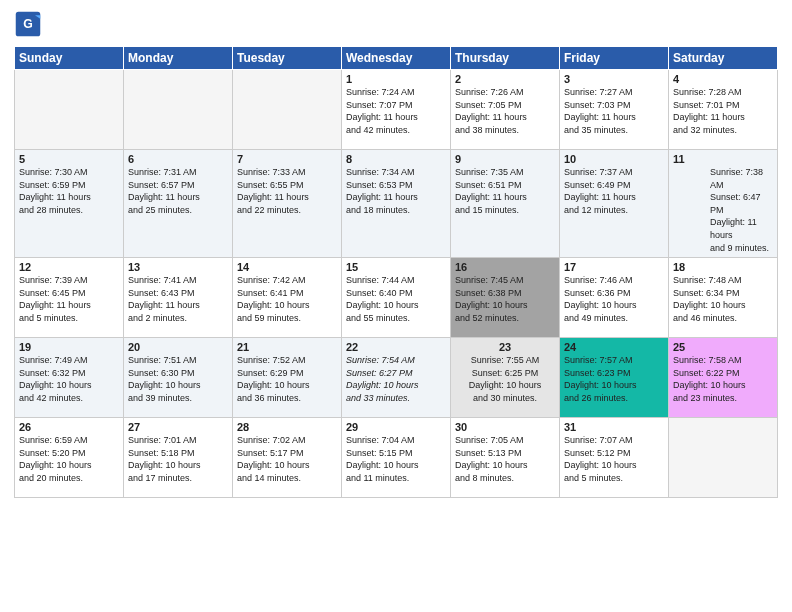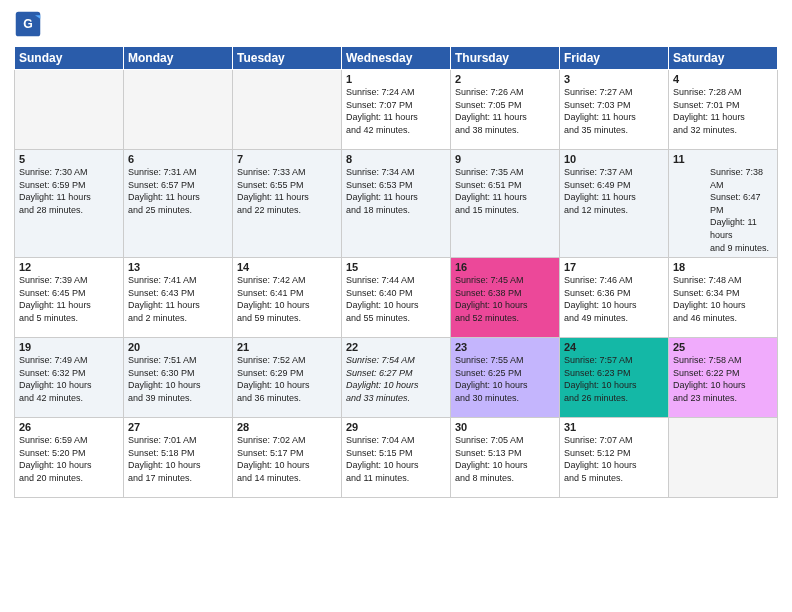--- a/index.html
+++ b/index.html
@@ -226,21 +226,21 @@
 Daylight: 10 hours
 and 59 minutes.</div>
           </td>
           <td style="background: rgb(255, 255, 255);">
             <span class="day-num">15</span>
             <div class="day-info" style="white-space: pre-line;">Sunrise: 7:44 AM
 Sunset: 6:40 PM
 Daylight: 10 hours
 and 55 minutes.</div>
           </td>
-          <td style="background: #ec4899;">
+          <td style="background: #a3a3a3;">
             <span class="day-num">16</span>
             <div class="day-info" style="white-space: pre-line;">Sunrise: 7:45 AM
 Sunset: 6:38 PM
 Daylight: 10 hours
 and 52 minutes.</div>
           </td>
           <td style="background: rgb(255, 255, 255);">
             <span class="day-num">17</span>
             <div class="day-info" style="white-space: pre-line;">Sunrise: 7:46 AM
 Sunset: 6:36 PM
@@ -277,21 +277,21 @@
 Daylight: 10 hours
 and 36 minutes.</div>
           </td>
           <td style="background: rgb(240, 244, 248);">
             <span class="day-num">22</span>
             <div class="day-info" style="white-space: pre-line; font-style: italic;">Sunrise: 7:54 AM
 Sunset: 6:27 PM
 Daylight: 10 hours
 and 33 minutes.</div>
           </td>
-          <td style="background: #c4b5fd;">
+          <td style="background: #e5e5e5; text-align: center;">
             <span class="day-num">23</span>
             <div class="day-info" style="white-space: pre-line;">Sunrise: 7:55 AM
 Sunset: 6:25 PM
 Daylight: 10 hours
 and 30 minutes.</div>
           </td>
           <td style="background: #14b8a6;">
             <span class="day-num">24</span>
             <div class="day-info" style="white-space: pre-line;">Sunrise: 7:57 AM
 Sunset: 6:23 PM

